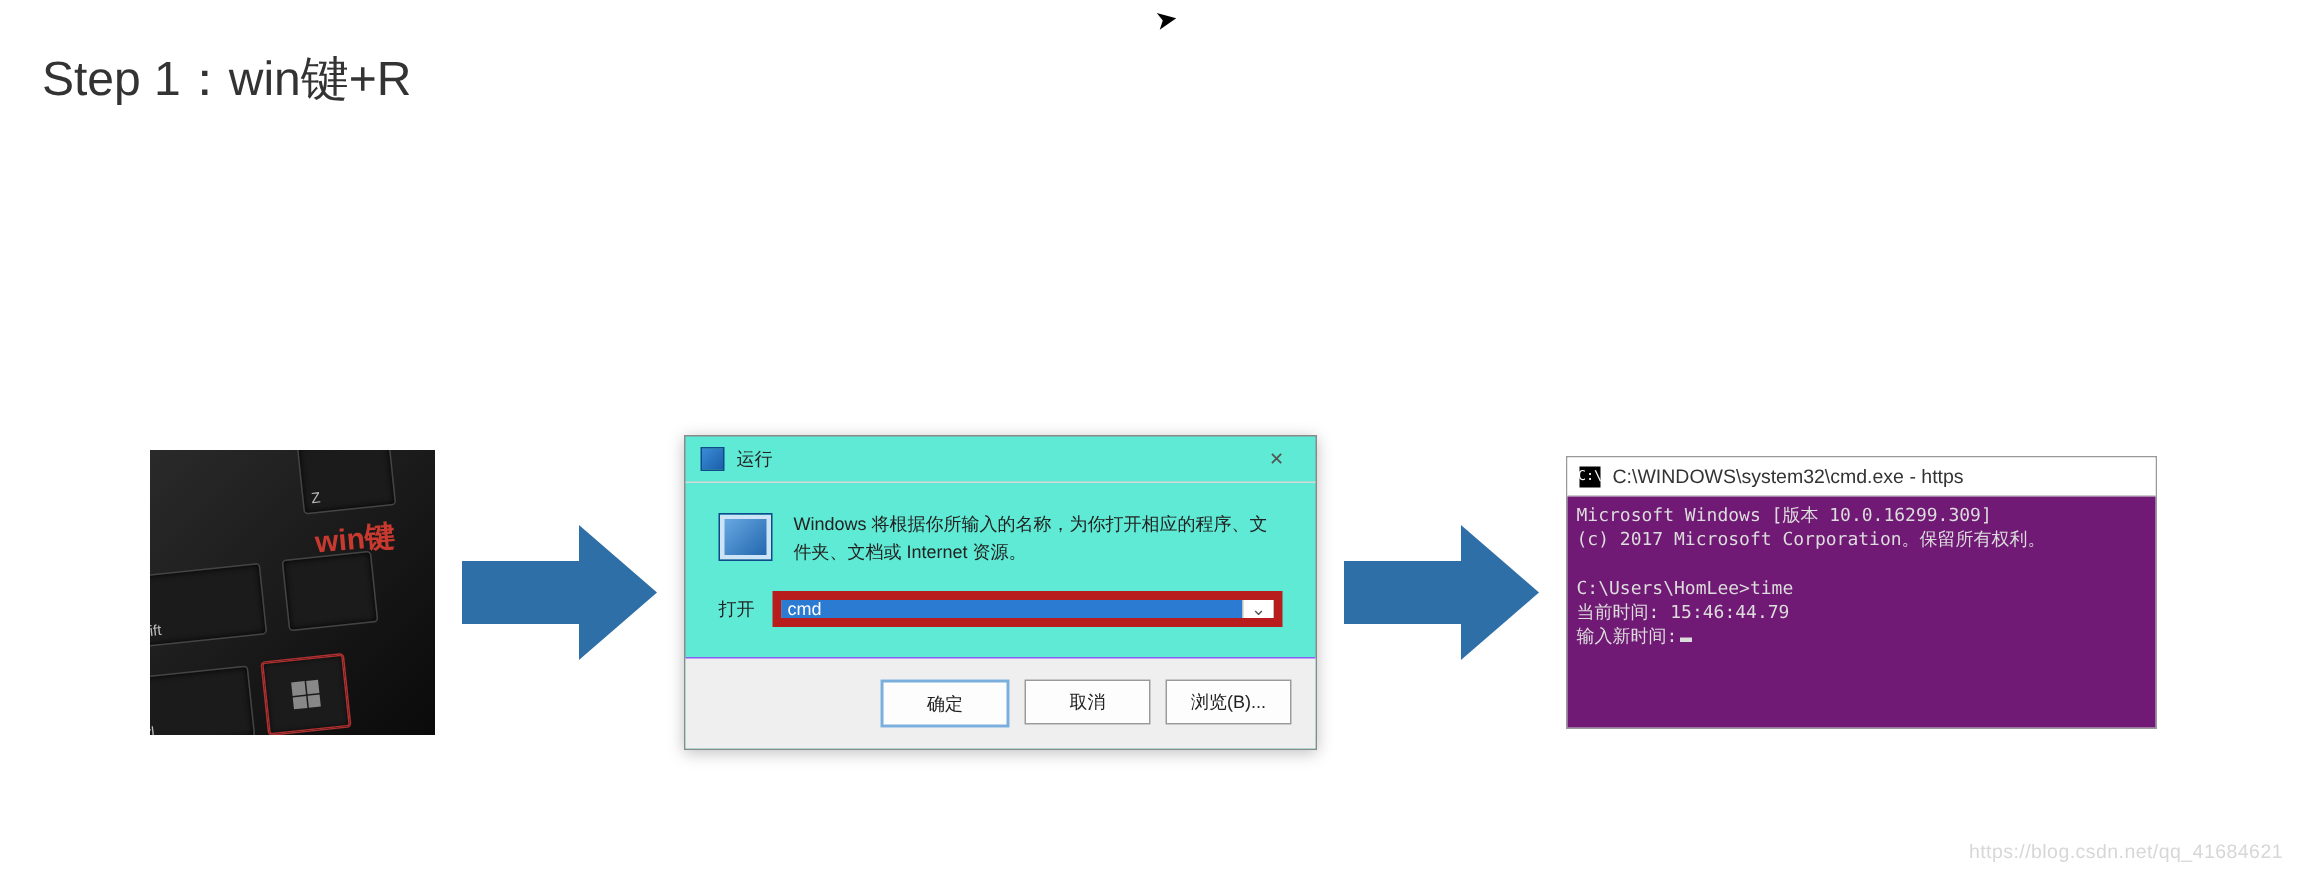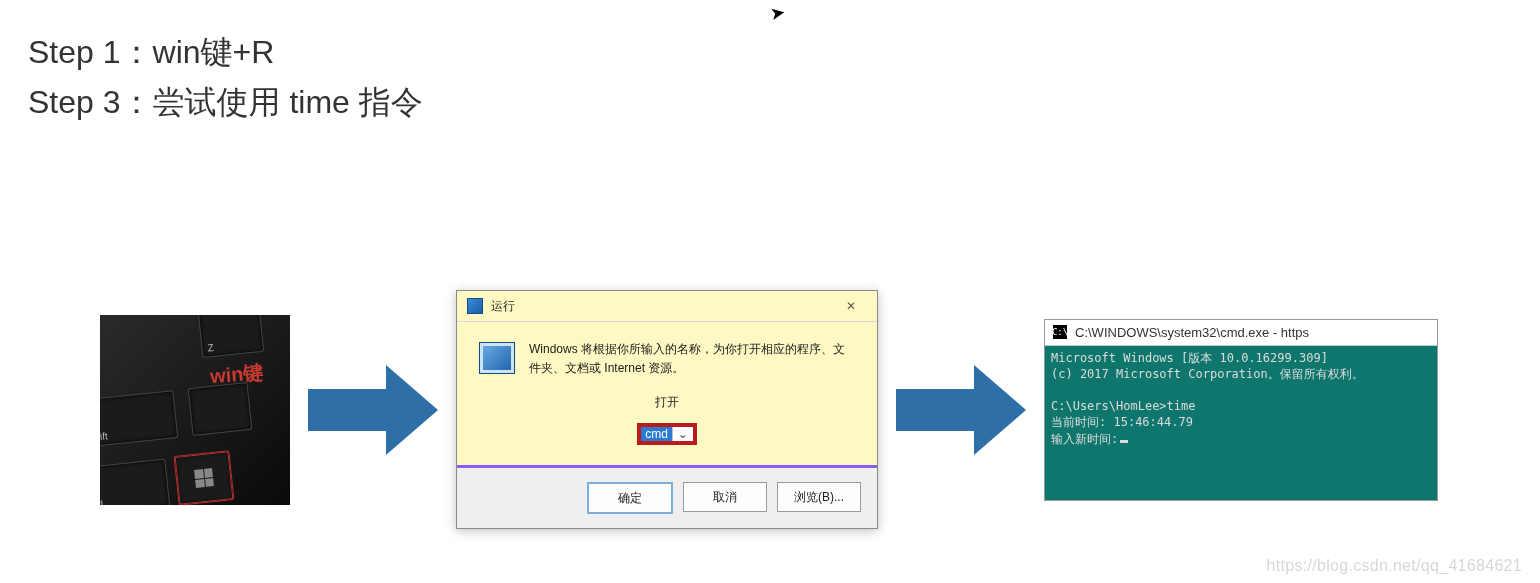--- a/index.html
+++ b/index.html
@@ -111,21 +111,21 @@
     left: 78px; top: 0;
     width: 0; height: 0;
     border-top: 45px solid transparent;
     border-bottom: 45px solid transparent;
     border-left: 52px solid #2f6fa8;
   }
 
   
   .run-dialog {
     width: 420px;
-    background: #fef9c3;
+    background: #5eead4;
     border: 1px solid #8a8a8a;
     box-shadow: 0 2px 10px rgba(0,0,0,0.25);
     font-family: "Microsoft YaHei", Tahoma, sans-serif;
     font-size: 12px;
     color: #222;
   }
   .run-titlebar {
     display: flex;
     align-items: center;
     justify-content: space-between;
@@ -157,27 +157,26 @@
     box-shadow: inset 0 0 0 3px #cde4f7;
     flex: 0 0 auto;
     margin-top: 2px;
   }
   .run-desc { line-height: 1.6; }
   .run-open-row {
     display: flex;
     align-items: center;
     gap: 12px;
     padding: 4px 22px 20px 22px;
-    flex-direction: column;
   }
   .run-open-label { flex: 0 0 auto; }
   .run-input-wrap {
     flex: 1;
     display: flex;
-    border: 4px solid #b91c1c;
+    border: 6px solid #b91c1c;
     height: 24px;
     box-sizing: border-box;
   }
   .run-input {
     flex: 1;
     background: #2a7bd1;
     color: #fff;
     display: flex;
     align-items: center;
     padding: 0 4px;
@@ -185,21 +184,21 @@
   }
   .run-input-arrow {
     width: 20px;
     display: flex; align-items: center; justify-content: center;
     color: #555;
     border-left: 1px solid #bfbfbf;
     background: #fff;
   }
   .run-btnbar {
     background: #efefef;
-    border-top: 3px solid #8b5cf6;
+    border-top: 1px solid #8b5cf6;
     padding: 14px 16px;
     display: flex;
     justify-content: flex-end;
     gap: 10px;
   }
   .run-btn {
     min-width: 82px;
     height: 28px;
     border: 1px solid #9a9a9a;
     background: #fdfdfd;
@@ -225,57 +224,56 @@
   }
   .cmd-titleicon {
     width: 14px; height: 14px;
     background: #000;
     color: #fff;
     font-size: 9px;
     display: flex; align-items: center; justify-content: center;
     font-family: "Consolas", monospace;
   }
   .cmd-body {
-    background: #0f766e;
+    background: #701a75;
     color: #dcdcdc;
     font-family: "NSimSun","SimSun","Consolas",monospace;
     font-size: 12px;
     line-height: 1.35;
     padding: 4px 6px 30px 6px;
     min-height: 120px;
     white-space: pre;
   }
   .cmd-cursor {
     display: inline-block;
     width: 8px; height: 3px;
     background: #dcdcdc;
     vertical-align: baseline;
     margin-left: 2px;
   }
 
   .watermark {
     position: absolute;
     right: 18px;
     bottom: 8px;
-    font-size: 16px;
+    font-size: 13px;
     color: #d7d7d7;
     letter-spacing: 0.3px;
   }
 </style>
 </head>
 <body>
 
 <div class="page">
 
   <div class="cursor">➤</div>
 
   <div class="header-text">
     <div class="steps">
       <div class="step-line">Step 1：win键+R</div>
-      <div class="step-line">Step 3：尝试使用 time 指令</div>
     </div>
   </div>
 
   <div class="row">
 
     <div class="keyboard">
       <div class="key key-z">Z</div>
       <div class="win-label">win键</div>
       <div class="key key-blank"></div>
       <div class="key key-shift">Shift</div>

